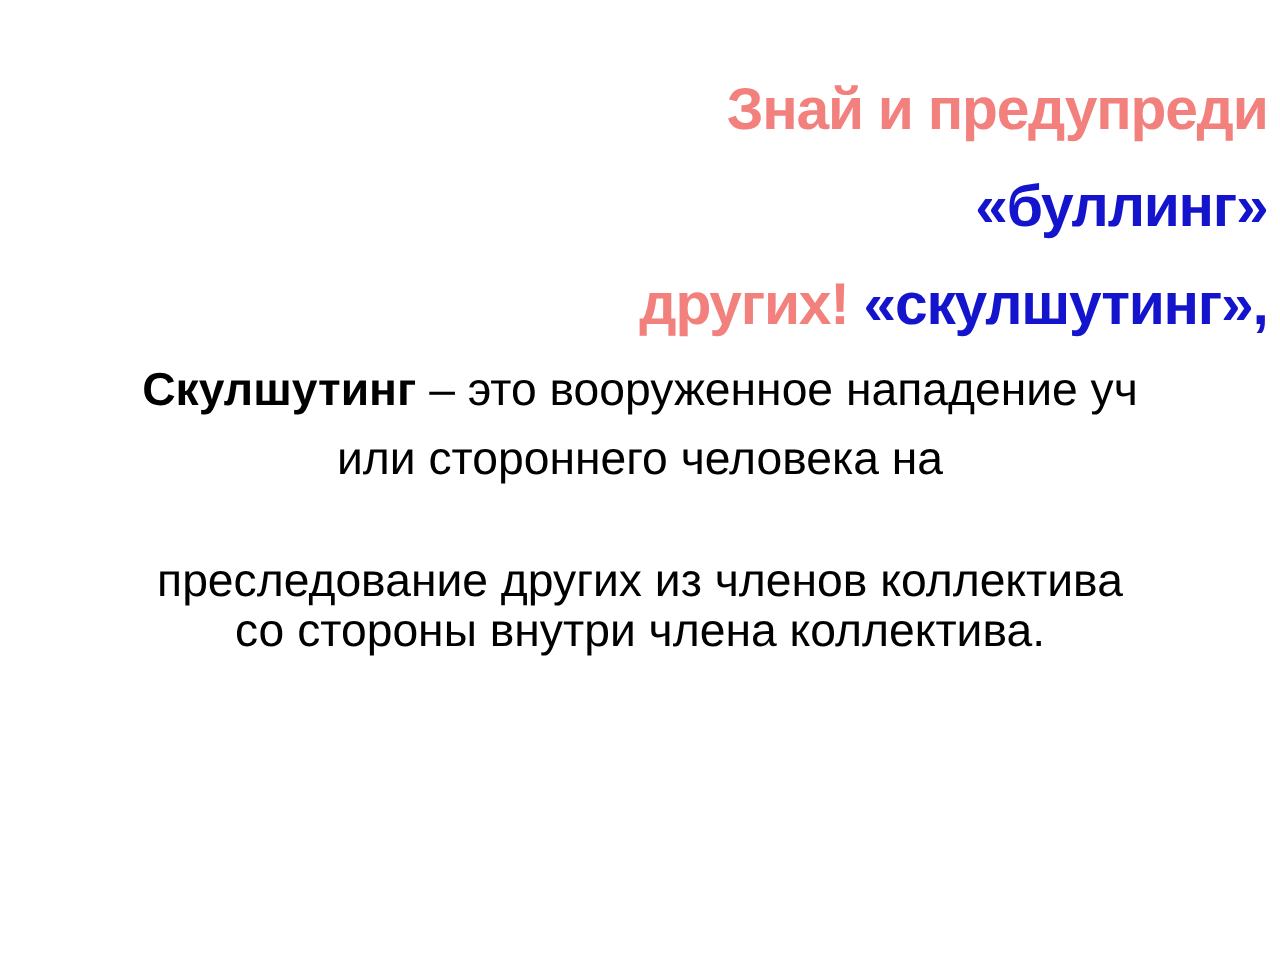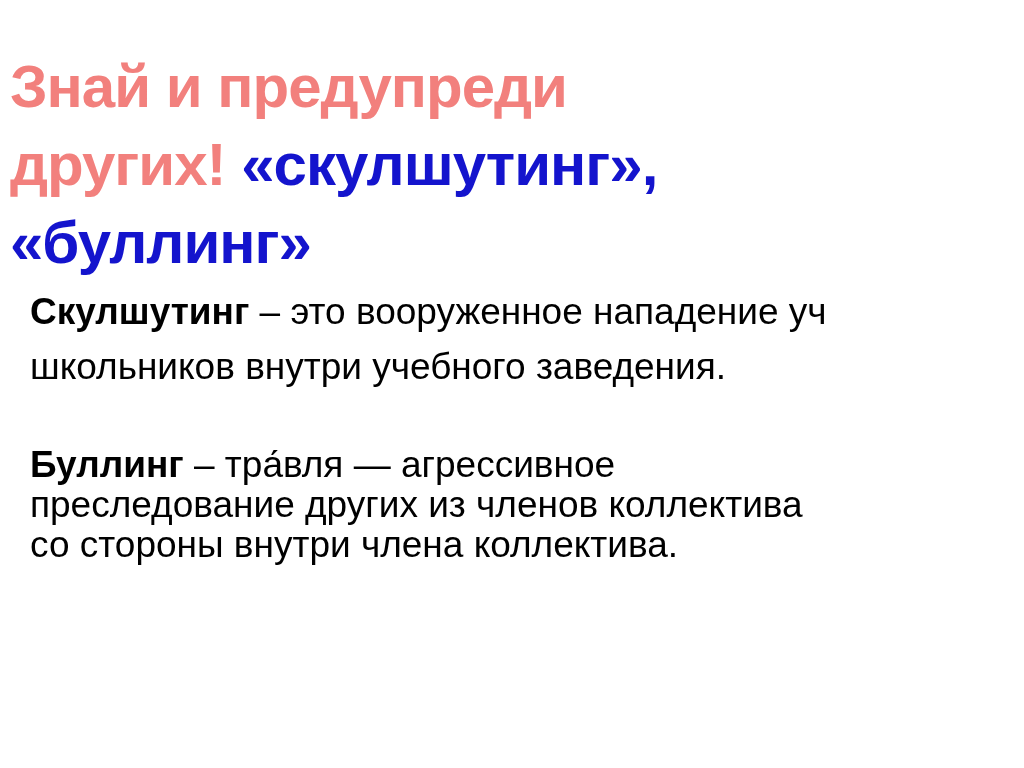--- a/index.html
+++ b/index.html
@@ -18,58 +18,58 @@
     width:1024px;
     height:768px;
     margin:0 auto;
     background:var(--bg);
     overflow:hidden;
     font-family:"Liberation Sans","DejaVu Sans",sans-serif;
     color:var(--body-text);
   }
   .title{
     margin:48px 10px 0 10px;
-    text-align:left;
-    font-size:60px;
+    text-align:right;
+    font-size:47px;
     line-height:78px;
     font-weight:bold;
     letter-spacing:-1px;
   }
   .title .pink{color:var(--pink);}
   .title .blue{color:var(--blue);}
   .body-block{
+    text-align:center;
     font-size:37px;
     line-height:40px;
     color:var(--body-text);
     margin-left:30px;
     margin-right:30px;
   }
   .p1a{margin-top:10px;}
   .p1b{margin-top:15px;}
   .p2{margin-top:58px;}
   .term{font-weight:bold;}
 </style>
 </head>
 <body>
 
 <div class="slide">
 
   <h1 class="title">
     <div><span class="pink">Знай и предупреди</span></div>
+    <div><span class="blue">«буллинг»</span></div>
     <div><span class="pink">других! </span><span class="blue">«скулшутинг»,</span></div>
-    <div><span class="blue">«буллинг»</span></div>
   </h1>
 
   <div class="body-block p1a">
     <div><span class="term">Скулшутинг</span><span> – это вооруженное нападение уч</span></div>
   </div>
 
   <div class="body-block p1b">
-    <div>школьников внутри учебного заведения.</div>
+    <div>или стороннего человека на</div>
   </div>
 
   <div class="body-block p2">
-    <div><span class="term">Буллинг</span><span> – тра́вля — агрессивное</span></div>
     <div>преследование других из членов коллектива</div>
     <div>со стороны внутри члена коллектива.</div>
   </div>
 
 </div>
 
 </body></html>

